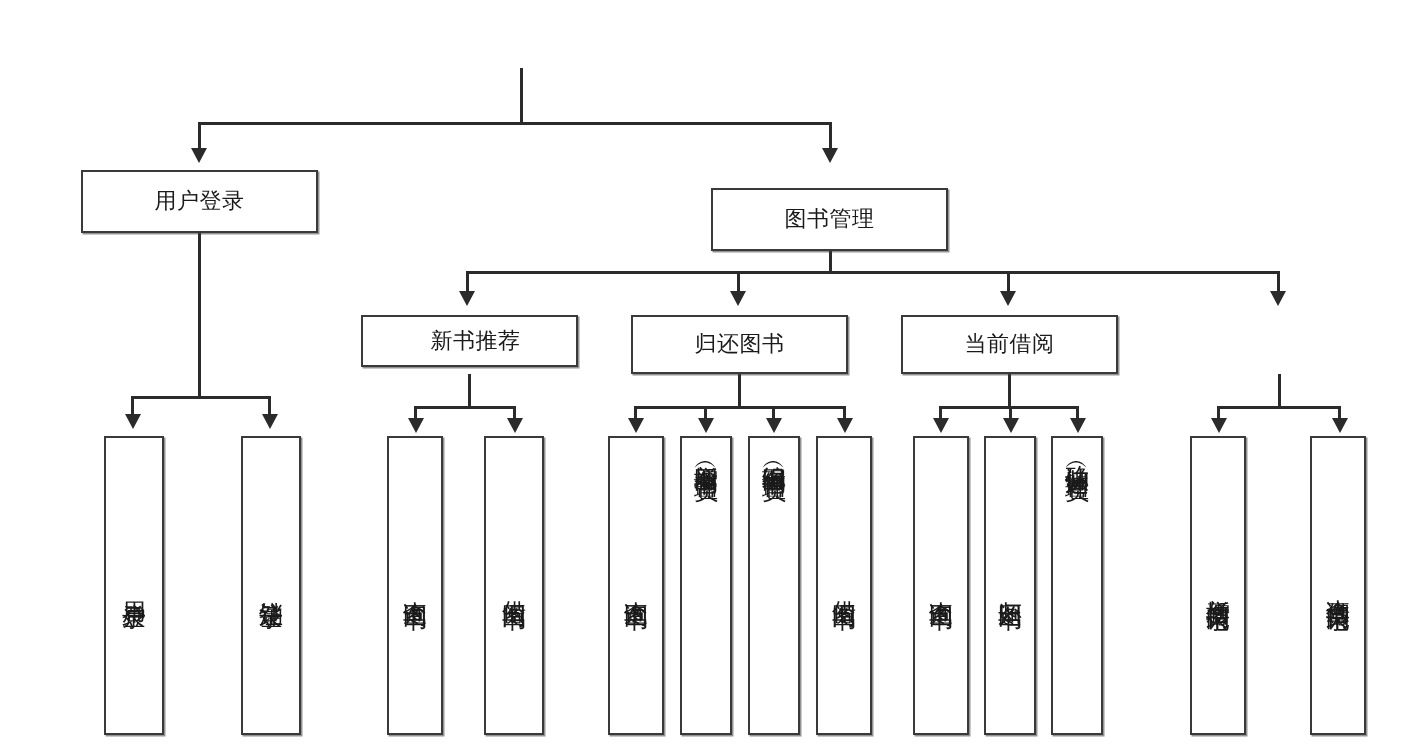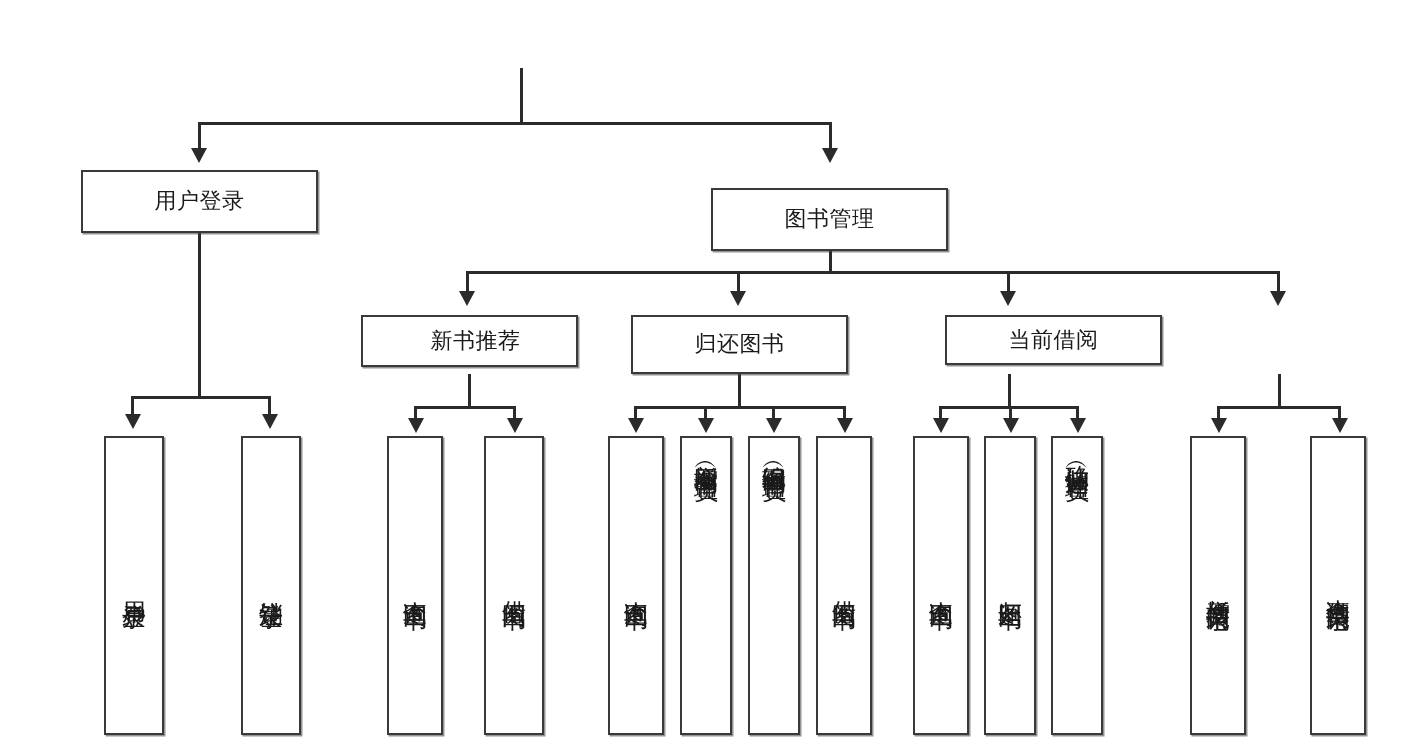--- a/index.html
+++ b/index.html
@@ -161,21 +161,21 @@
   </div>
 
   <div class="node h-node" style="left:361px; top:315px; width:217px; height:52px;padding-left:12px;">
     <span class="node-label">新书推荐</span>
   </div>
 
   <div class="node h-node" style="left:631px; top:315px; width:217px; height:59px;">
     <span class="node-label">归还图书</span>
   </div>
 
-  <div class="node h-node" style="left:901px; top:315px; width:217px; height:50px;margin-left:44px;">
+  <div class="node h-node" style="left:901px; top:315px; width:217px; height:59px;">
     <span class="node-label">当前借阅</span>
   </div>
 
 
   <div class="node leaf center-v" style="left:104px; top:436px; width:60px; height:299px;">
     <span class="node-label">用户登录</span>
   </div>
   <div class="node leaf center-v" style="left:241px; top:436px; width:60px; height:299px;">
     <span class="node-label">注销登录</span>
   </div>

